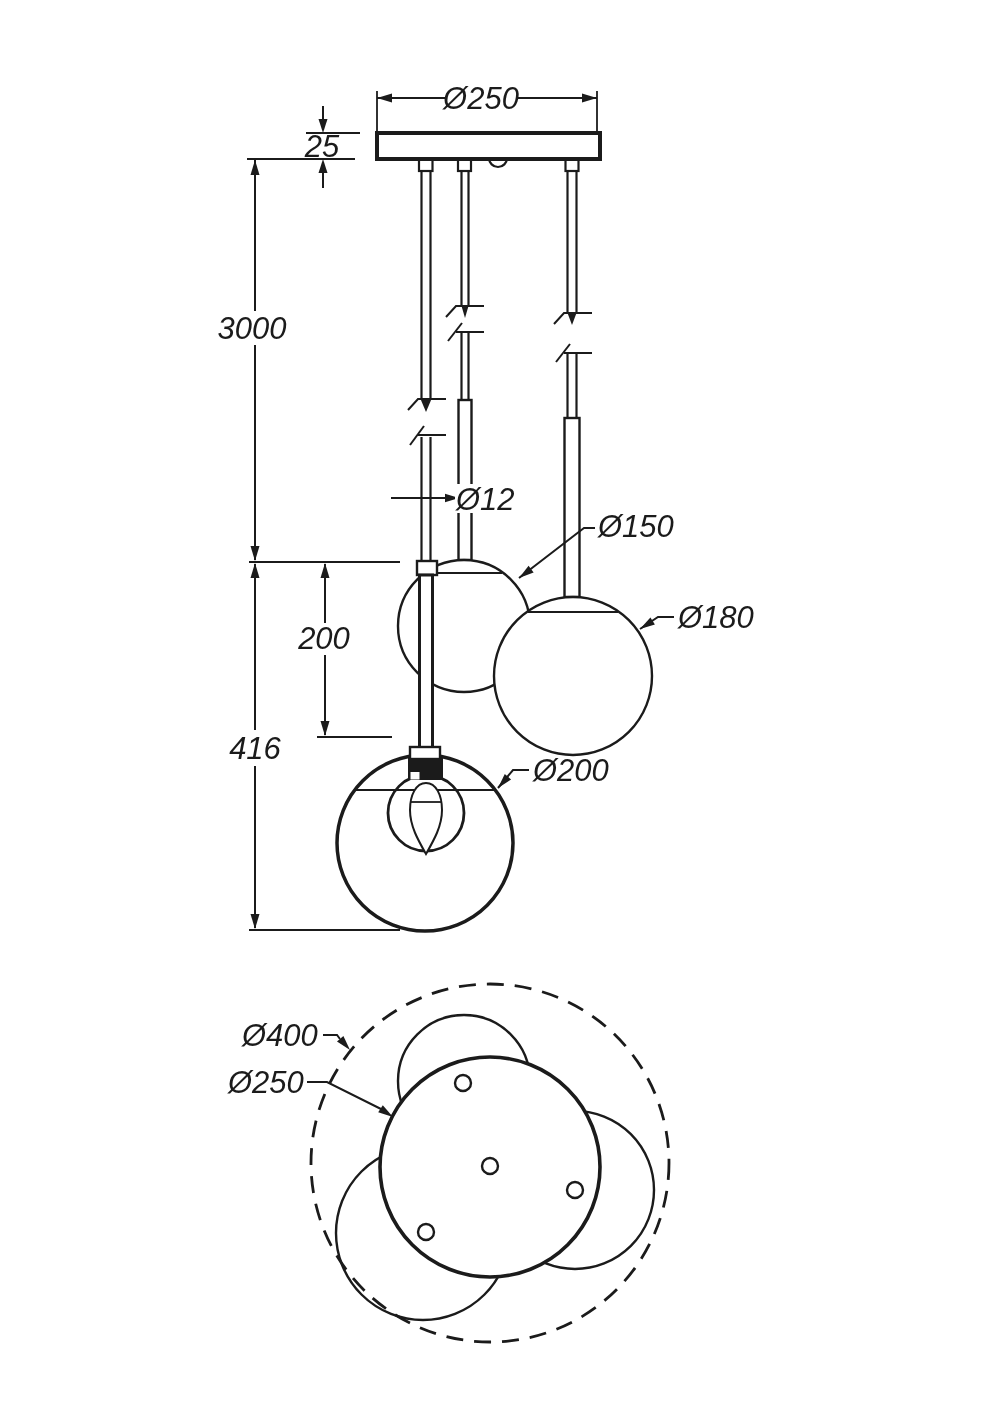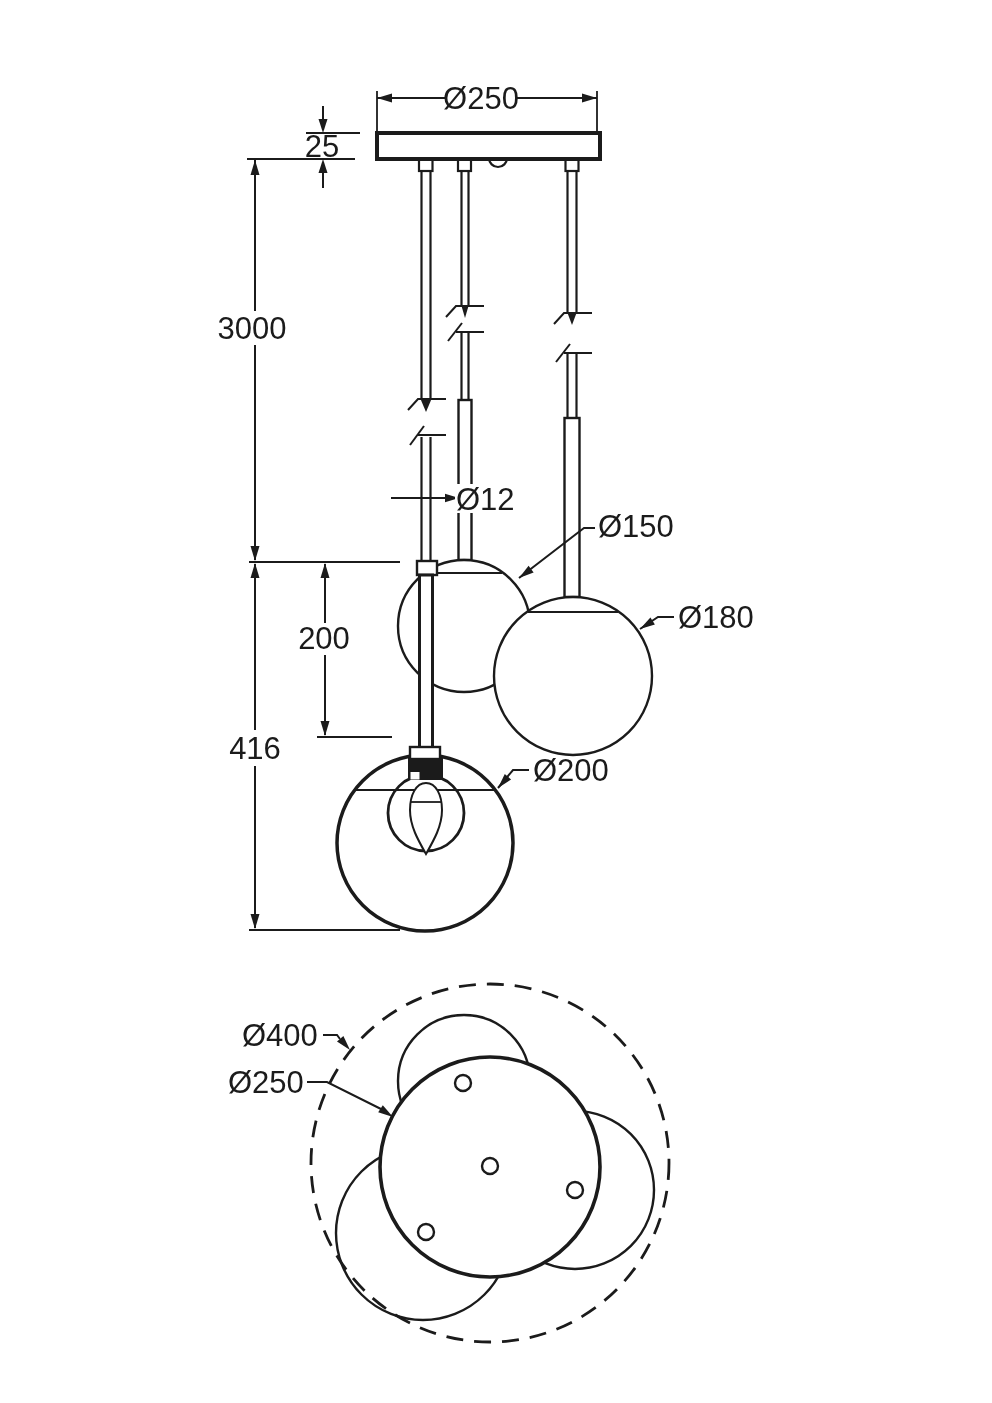--- a/index.html
+++ b/index.html
@@ -1,20 +1,21 @@
 <!DOCTYPE html>
 <html><head>
 <meta charset="utf-8">
 <style>
   html, body { margin: 0; padding: 0; background: #ffffff; }
   .canvas {
     position: relative;
     width: 992px; height: 1403px;
     background: #ffffff;
     font-family: "Liberation Sans", sans-serif;
+    font-style: italic;
   }
   svg { display: block; }
   .dim-text {
     font-family: "Liberation Sans", sans-serif;
     font-size: 31px;
     fill: #1b1b1b;
   }
   .ln   { stroke: #1b1b1b; fill: none; }
   .fil  { fill: #1b1b1b; stroke: none; }
   .wht  { fill: #ffffff; }

